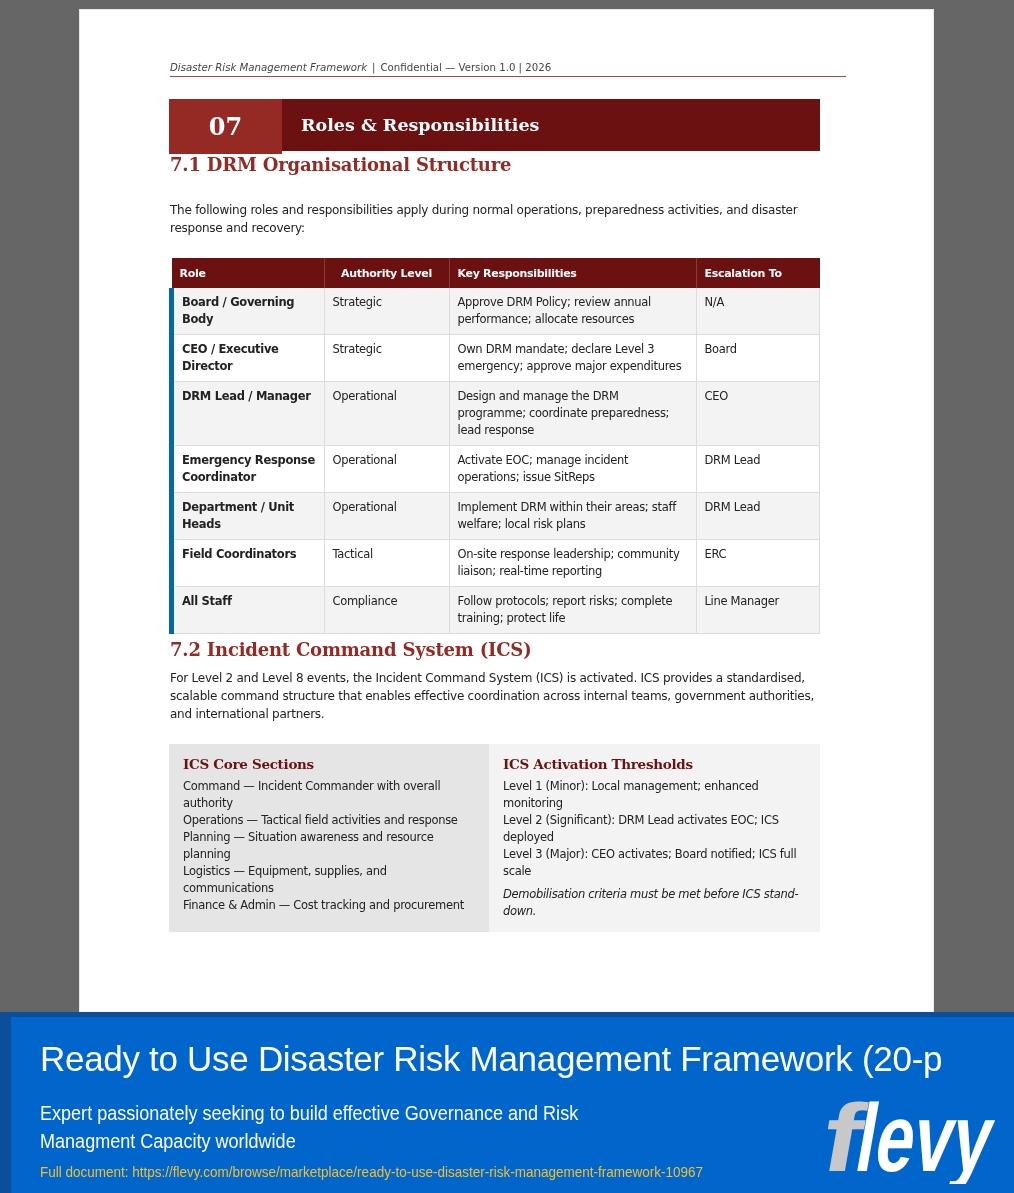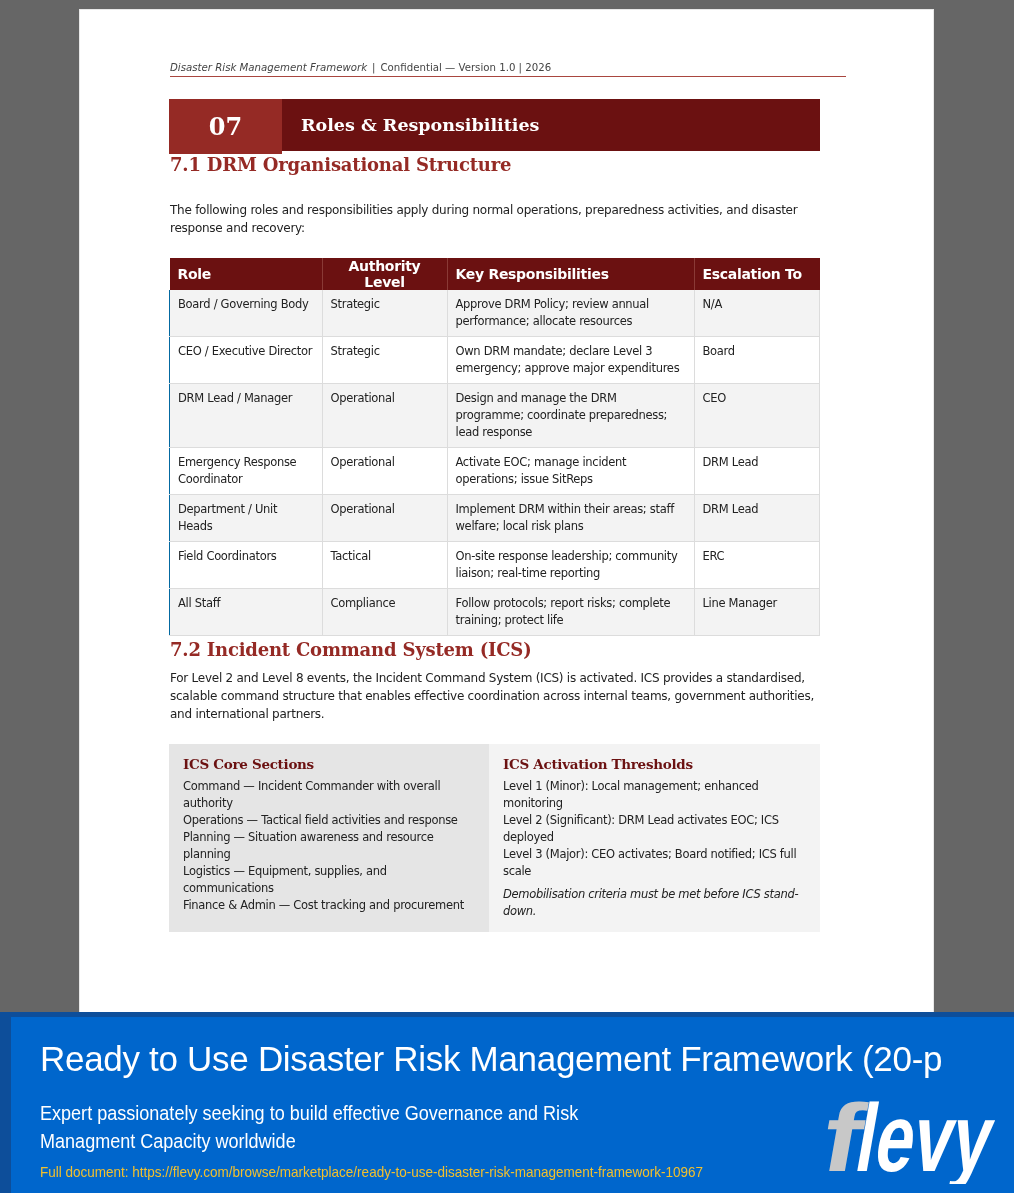--- a/index.html
+++ b/index.html
@@ -42,29 +42,29 @@
     position:absolute; left:90px; width:670px;
     font-family:"DejaVu Sans", sans-serif; font-size:12px; line-height:18px; color:#222;
     letter-spacing:-0.25px;
   }
 
   table.roles {
     position:absolute; left:89px; top:248px; width:651px; border-collapse:collapse;
     font-family:"DejaVu Sans", sans-serif; font-size:11.5px; color:#222; letter-spacing:-0.3px;
   }
   table.roles th {
-    background:#6b1111; color:#fff; text-align:left; font-weight:bold; font-size:14px;
+    background:#6b1111; color:#fff; text-align:left; font-weight:bold; font-size:11px;
     height:30px; padding:0 8px; border-right:1px solid #8a3a36;
   }
   table.roles th:last-child { border-right:none; }
   table.roles td {
     vertical-align:top; padding:6px 8px 6px 8px; line-height:17px;
     border-right:1px solid #dcdcdc; border-bottom:1px solid #dcdcdc;
   }
-  table.roles td:first-child { border-left:1px solid #0369a1; font-weight:normal; }
+  table.roles td:first-child { border-left:5px solid #0369a1; font-weight:bold; }
   table.roles tr.odd td { background:#f3f3f3; }
   table.roles tr.even td { background:#ffffff; }
 
   .ics-boxes {
     position:absolute; left:89px; top:734px; width:651px; height:188px; display:flex;
     font-family:"DejaVu Sans", sans-serif; font-size:11.5px; color:#222; letter-spacing:-0.3px;
   }
   .ics-box { padding:12px 13px 10px 14px; box-sizing:border-box; }
   .ics-box.left { width:320px; background:#e5e5e5; }
   .ics-box.right { width:331px; background:#f3f3f3; }

